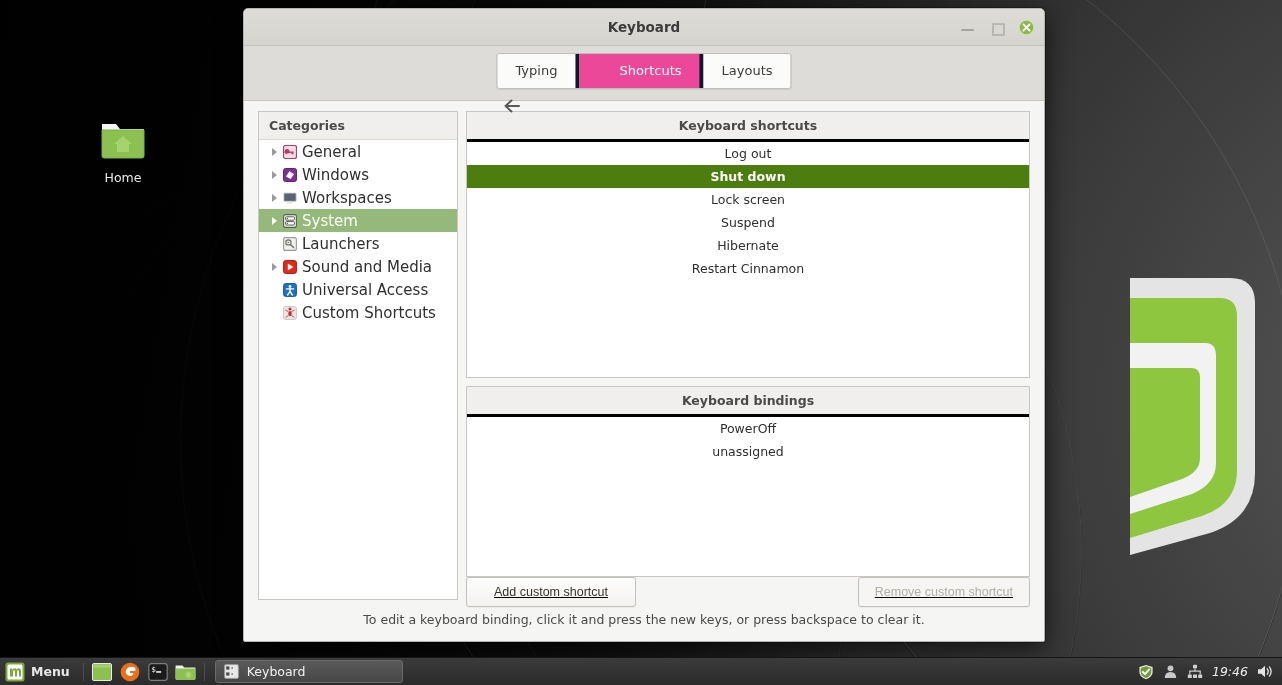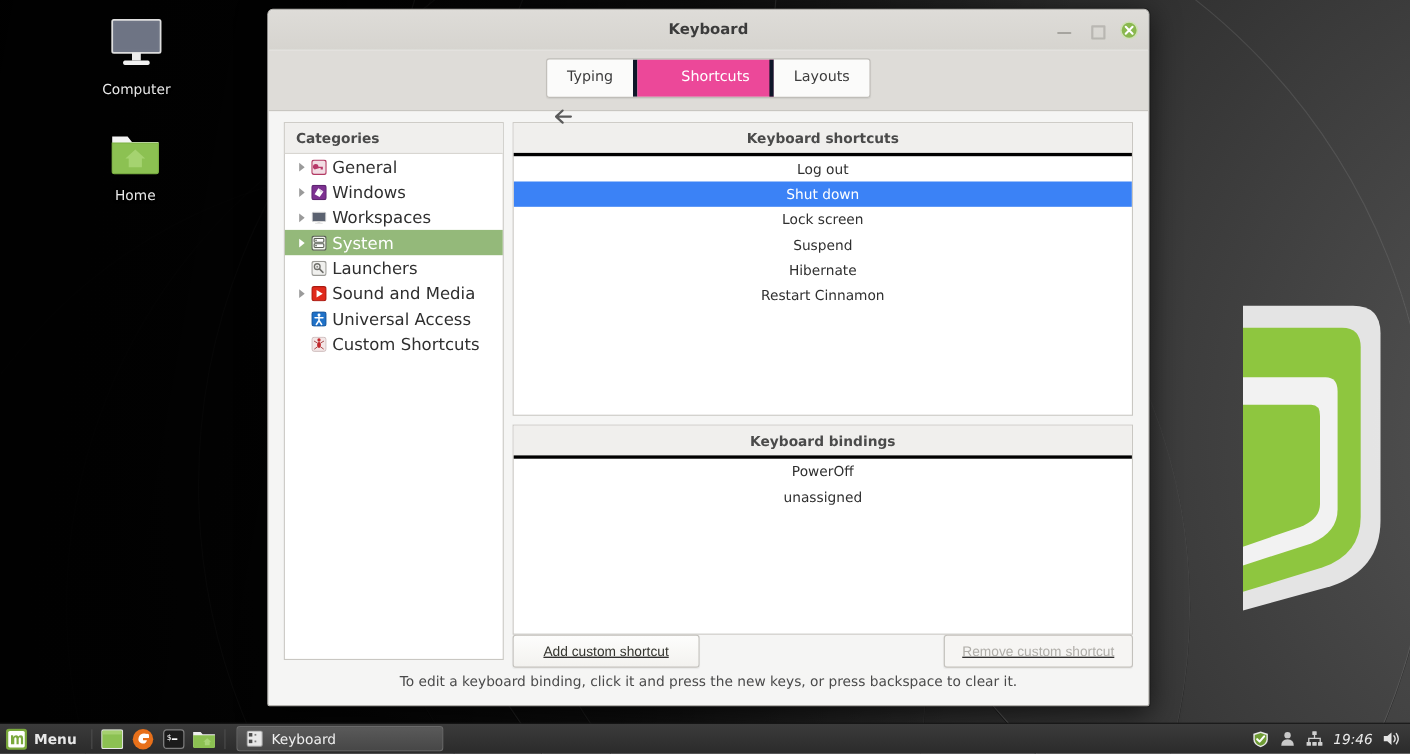--- a/index.html
+++ b/index.html
@@ -137,21 +137,21 @@
   .lb-header{
     height:27px;line-height:27px;text-align:center;
     font-size:12.5px;font-weight:bold;color:#4a4a4a;
     background:#f0efed;border-bottom:3px solid #000000;
   }
   .lb-rows{flex:1 1 auto;overflow:hidden;}
   .lrow{
     height:23px;line-height:23px;text-align:center;
     font-size:12.5px;color:#2f2f2f;cursor:pointer;
   }
-  .lrow.selected{background:#3b82f6;color:#ffffff;}
+  .lrow.selected{background:#4d7c0f;color:#ffffff;font-weight:bold;}
   #shortcuts-box{height:265px;flex:0 0 265px;}
   #bindings-box{margin-top:8px;height:189px;flex:0 0 189px;}
 
   #btnrow{
     display:flex;justify-content:space-between;align-items:center;
     flex:0 0 auto;text-decoration:underline;
   }
   .gbtn{
     height:30px;padding:0 16px;font-size:12.5px;color:#35352f;
     background:linear-gradient(#fdfdfc,#f3f2ef);
@@ -208,29 +208,20 @@
 
   <svg id="mintlogo" viewBox="0 0 260 300">
     <g transform="translate(-40,0)">
       <path d="M150 20 L250 20 Q275 20 275 45 L275 215 Q275 260 230 275 L150 297 Z" fill="#f2f2f2" opacity="0.92"></path>
       <path d="M150 40 L240 40 Q257 40 257 58 L257 212 Q257 246 222 258 L150 280 Z" fill="#8ec63f"></path>
       <path d="M150 85 L225 85 Q236 85 236 98 L236 205 Q236 226 212 236 L150 256 Z" fill="#f2f2f2"></path>
       <path d="M150 110 L212 110 Q220 110 220 120 L220 200 Q220 214 202 221 L150 239 Z" fill="#8ec63f"></path>
     </g>
   </svg>
 
-  <div class="desk-icon" id="icon-computer">
-    <svg width="56" height="52" viewBox="0 0 56 52">
-      <rect x="6" y="4" width="44" height="30" rx="1.5" fill="#707686" stroke="#dedede" stroke-width="1.6"></rect>
-      <rect x="9" y="7" width="38" height="24" fill="#6e7484"></rect>
-      <rect x="24" y="34" width="8" height="7" fill="#ececec"></rect>
-      <rect x="16" y="41" width="24" height="4" rx="1.5" fill="#f1f1f1"></rect>
-    </svg>
-    <div class="lbl">Computer</div>
-  </div>
 
   <div class="desk-icon" id="icon-home">
     <svg width="56" height="48" viewBox="0 0 56 48">
       <path d="M7 40 L7 9 L21 9 L25 14 L49 14 L49 40 Z" fill="#f4f4f4"></path>
       <path d="M7 15 L49 15 L49 41 Q49 43 47 43 L9 43 Q7 43 7 41 Z" fill="#8cc152"></path>
       <path d="M7 15 L49 15 L49 41 Q49 43 47 43 L9 43 Q7 43 7 41 Z" fill="none" stroke="#7cb242" stroke-width="1"></path>
       <path d="M28 21 L37 29 L34 29 L34 37 L22 37 L22 29 L19 29 Z" fill="#a6d472" opacity="0.95"></path>
     </svg>
     <div class="lbl">Home</div>
   </div>

